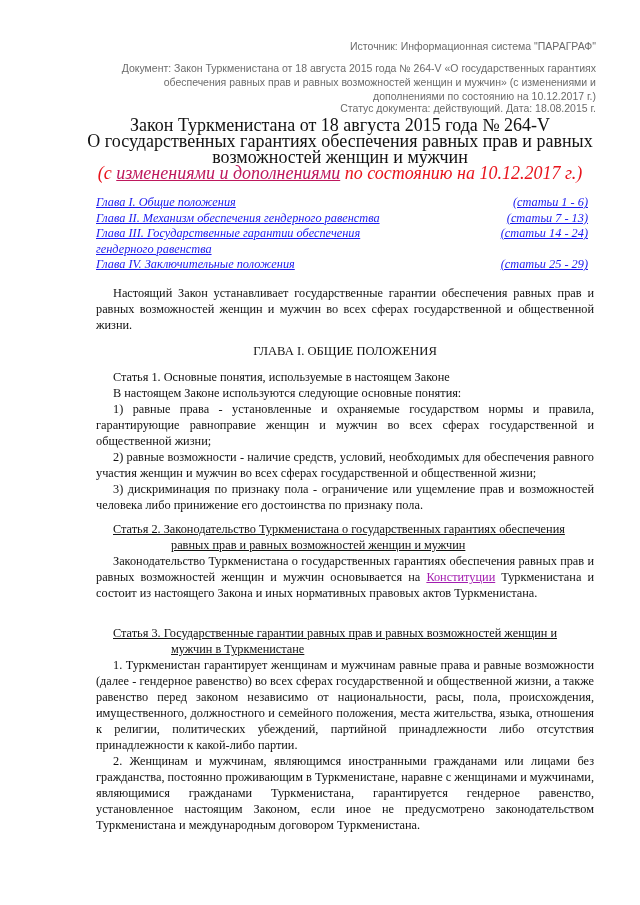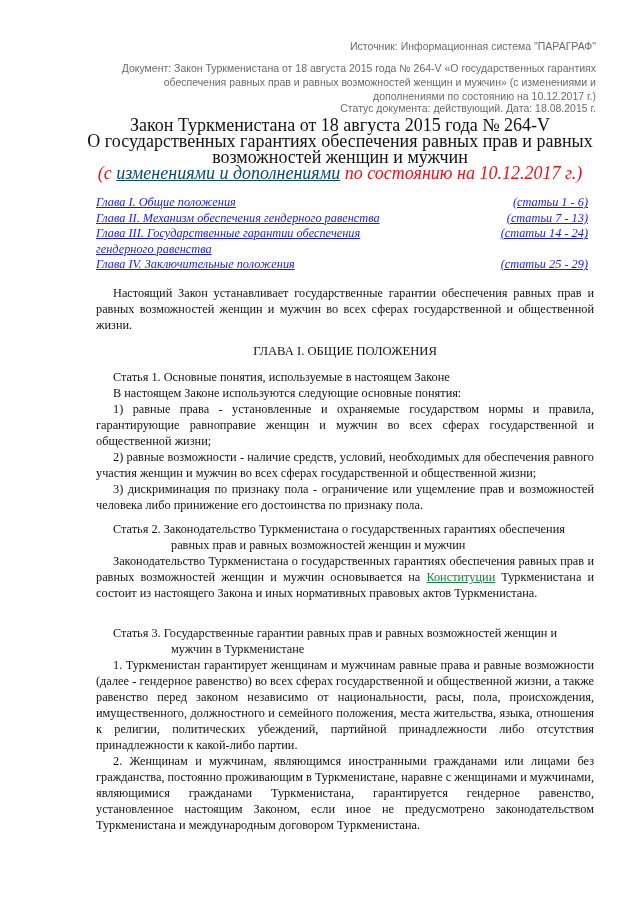--- a/index.html
+++ b/index.html
@@ -13,34 +13,34 @@
   .meta-doc { top: 57px; width: 495px; text-align: right; }
   .meta-status { top: 97px; width: 480px; }
   .body-text {
     position: absolute; left: 96px; width: 498px;
     font-family: "Liberation Serif", serif; font-size: 12.3px; color: #111;
     line-height: 16px;
   }
   .title-block { position: absolute; left: 80px; width: 520px; top: 113px; text-align: center;
     font-family: "Liberation Serif", serif; font-size: 18px; color: #111; line-height: 16px; }
   .title-block .changes { color: #e8141c; font-style: italic; }
-  .title-block .changes a { color: #0c4a6e; text-decoration: underline; }
+  .title-block .changes a { color: #be185d; text-decoration: underline; }
   .toc { position: absolute; left: 96px; width: 492px; top: 191px;
     font-family: "Liberation Serif", serif; font-style: italic; font-size: 12.3px; line-height: 15.5px; }
   .toc-row { display: flex; justify-content: space-between; align-items: flex-start; }
   .toc-row a { color: #1a1aee; text-decoration: underline; cursor: pointer; }
   .toc-row .toc-title { max-width: 300px; }
   .toc-row .toc-range { white-space: nowrap; font-family: Liberation Serif, serif; }
   p { margin: 0; text-align: justify; }
   .indent { text-indent: 17px; }
   .chapter { position: absolute; left: 96px; width: 498px; top: 340px; text-align: center;
     font-family: "Liberation Serif", serif; font-size: 12.6px; color: #111; }
-  .art-head { padding-left: 17px; }
+  .art-head { padding-left: 17px; text-decoration: underline; }
   .art-head .cont { display: block; padding-left: 58px; }
-  a.inline-link { color: #15803d; text-decoration: underline; }
+  a.inline-link { color: #a21caf; text-decoration: underline; }
 </style>
 </head>
 <body>
 
 <div class="page">
 
   <div class="meta meta-source">Источник: Информационная система "ПАРАГРАФ"</div>
   <div class="meta meta-doc">Документ: Закон Туркменистана от 18 августа 2015 года № 264-V «О государственных гарантиях обеспечения равных прав и равных возможностей женщин и мужчин» (с изменениями и дополнениями по состоянию на 10.12.2017 г.)</div>
   <div class="meta meta-status">Статус документа: действующий. Дата: 18.08.2015 г.</div>
 

